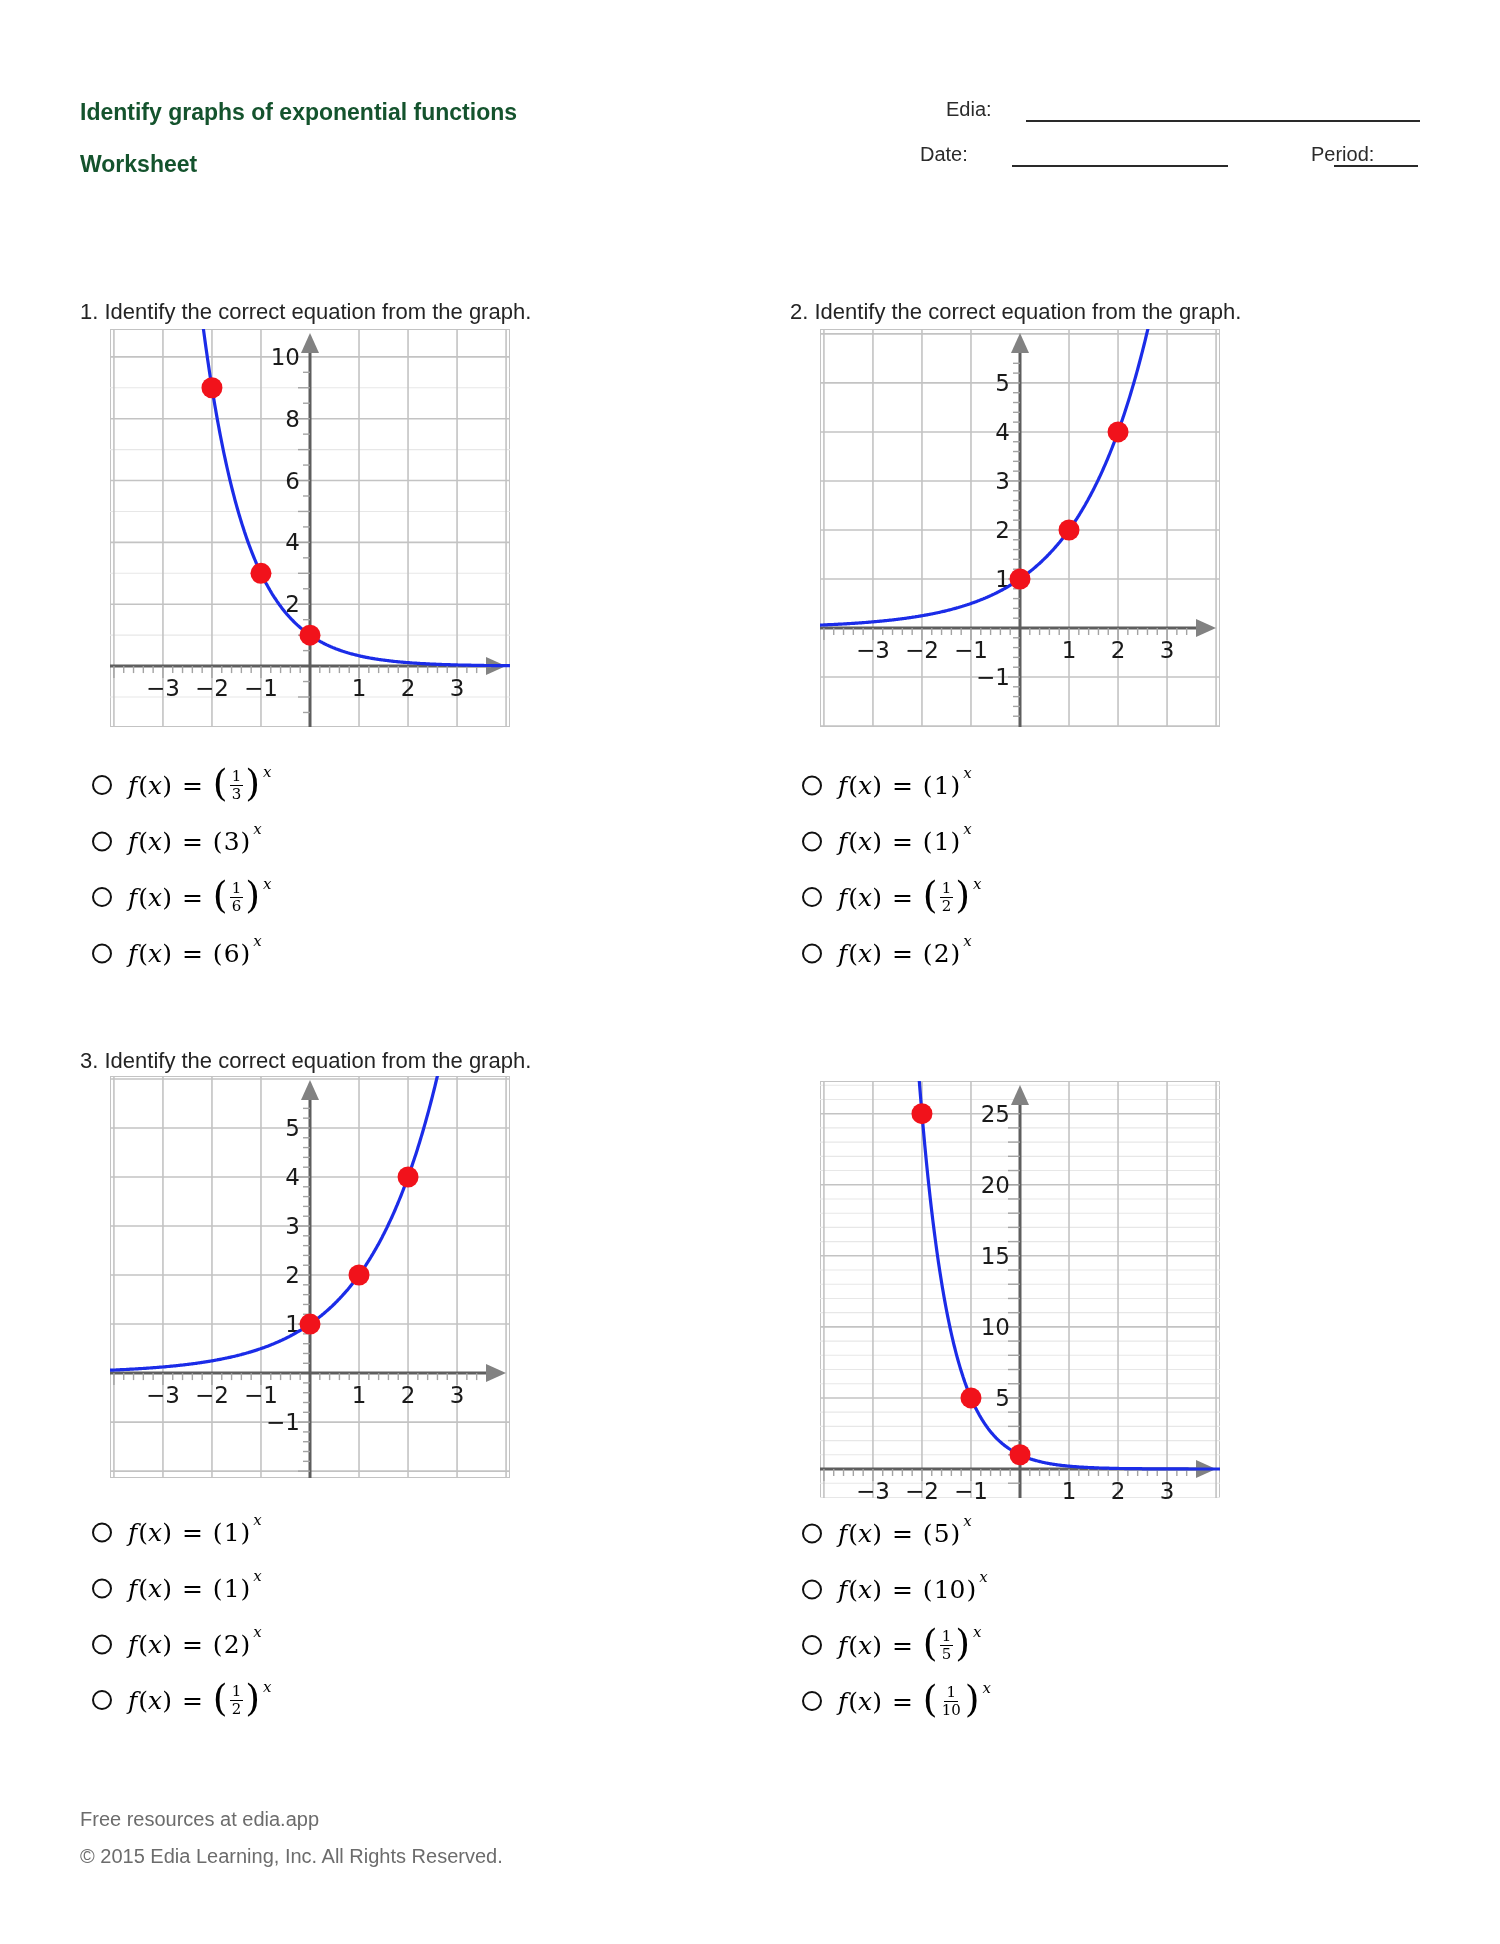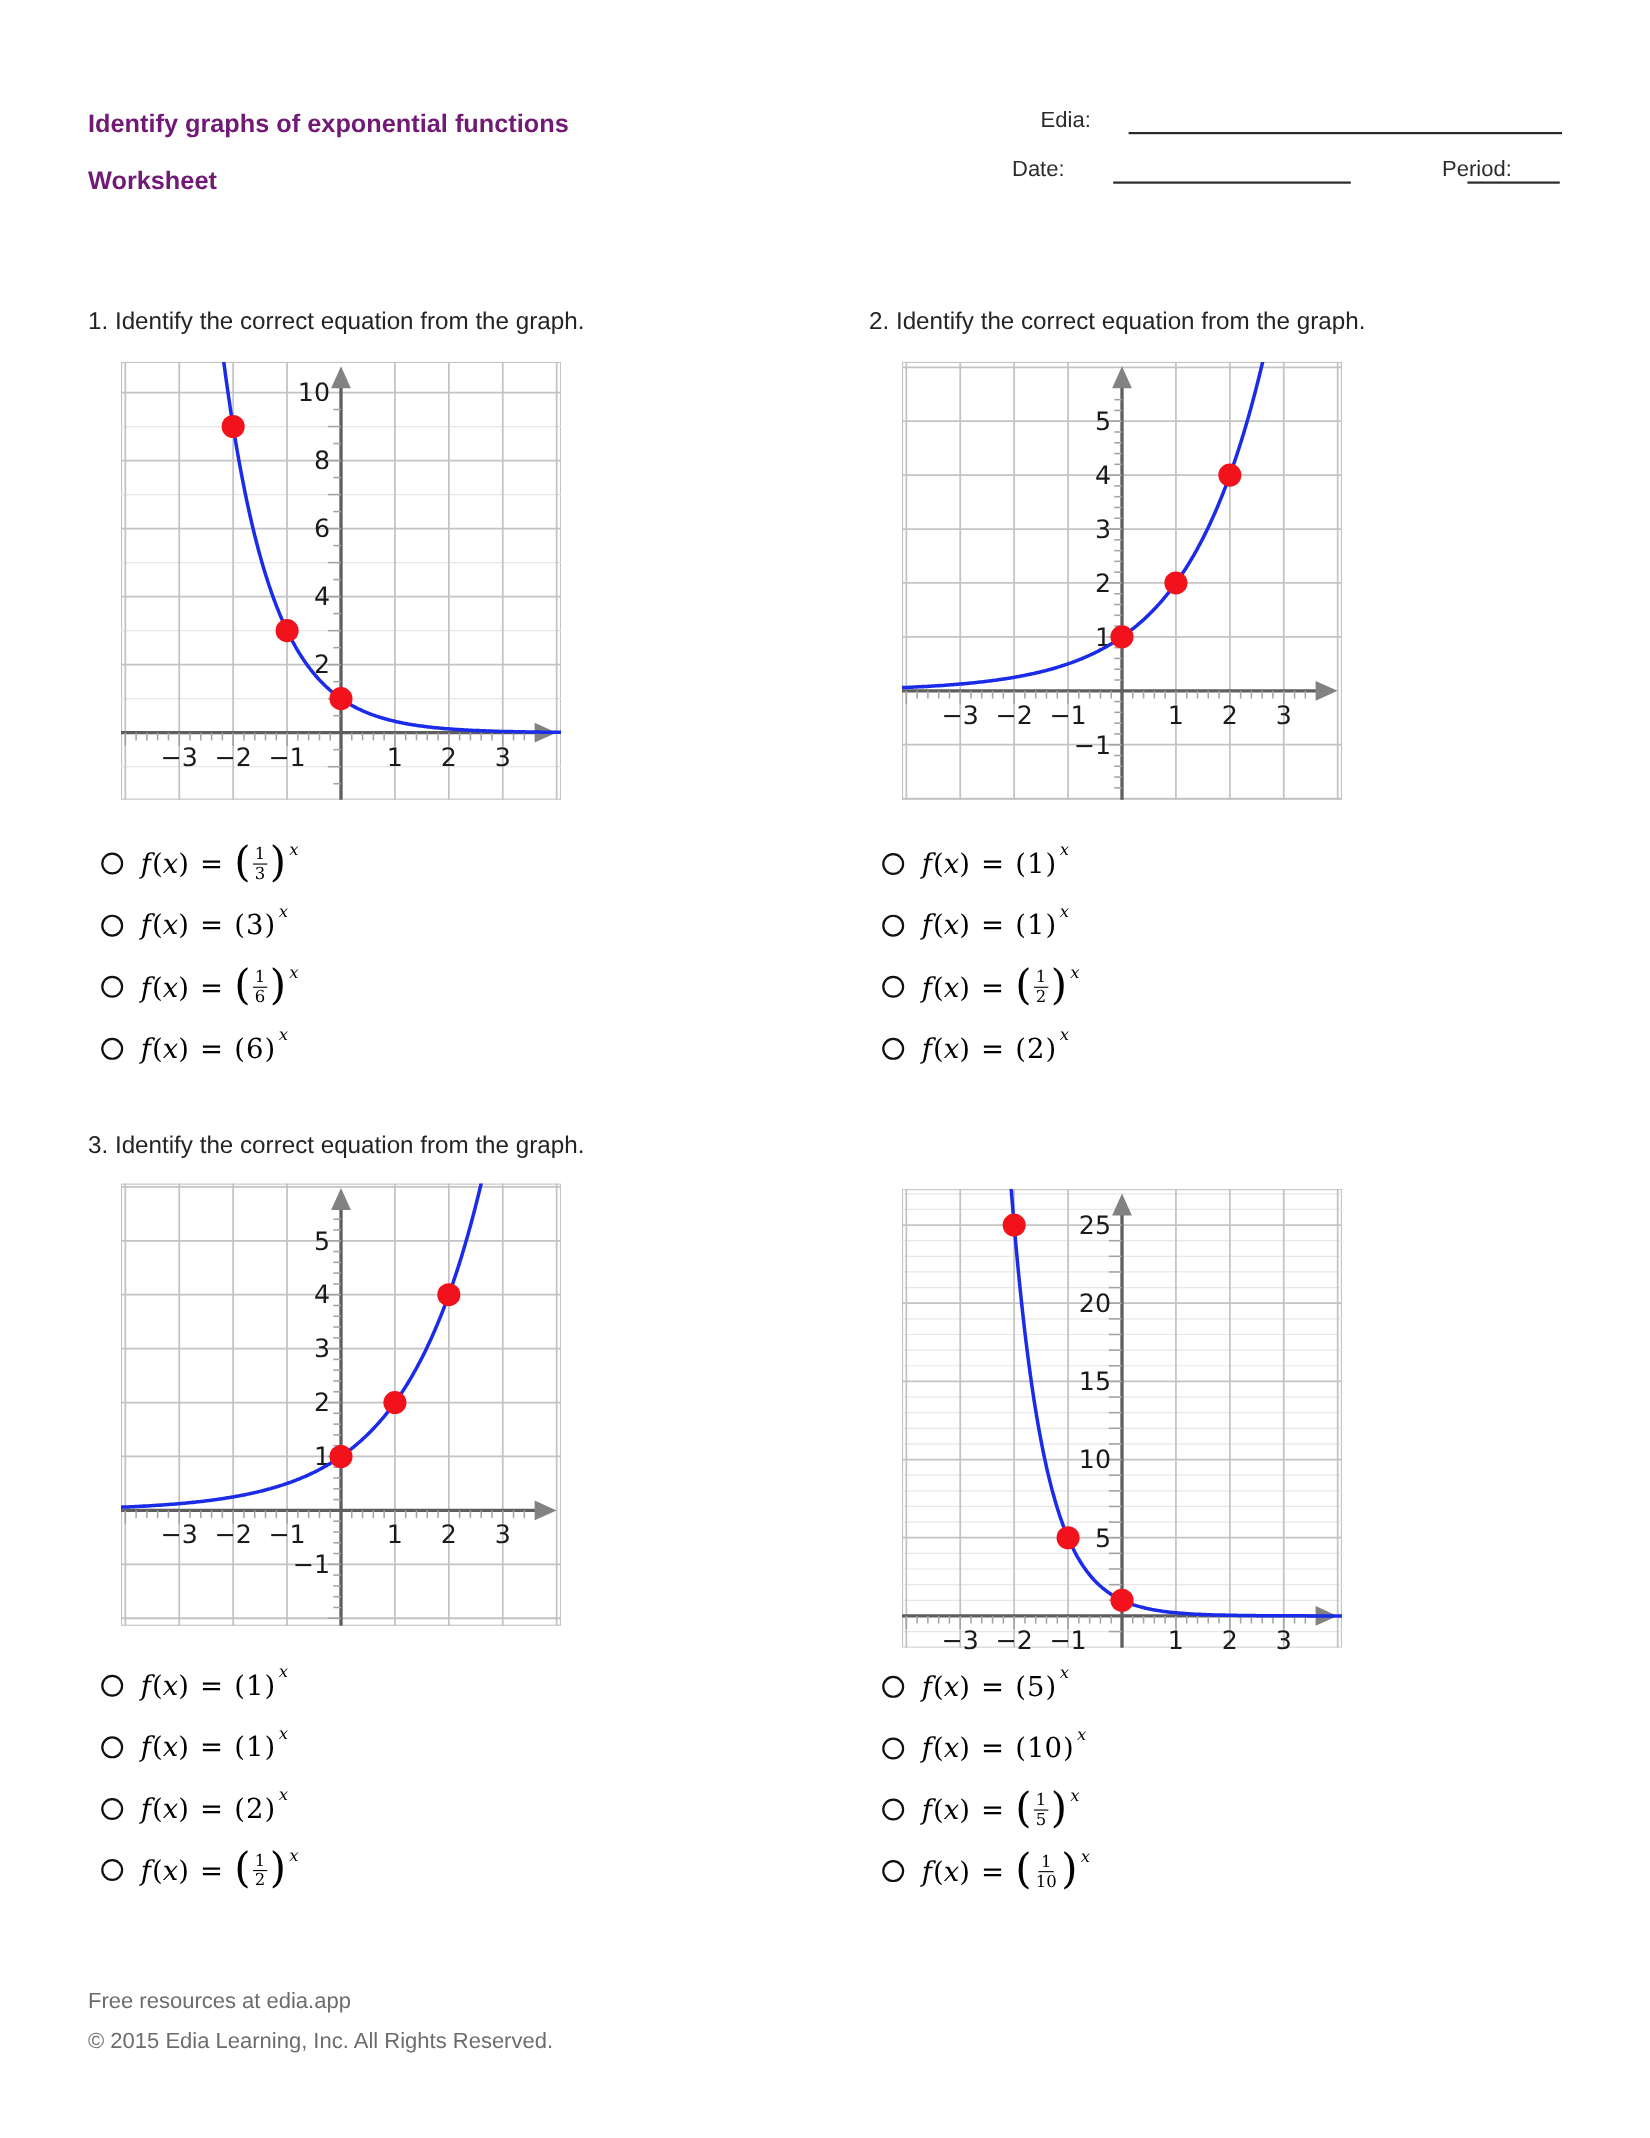--- a/index.html
+++ b/index.html
@@ -1,22 +1,22 @@
 <!DOCTYPE html>
 <html><head>
 <meta charset="utf-8">
 <style>
   html,body{margin:0;padding:0;background:#ffffff;}
   .page{position:relative;width:1500px;height:1944px;background:#fff;overflow:hidden;
         font-family:"Liberation Sans",sans-serif;color:#1f1f1f;}
   .abs{position:absolute;}
-  .title{font-size:23px;font-weight:700;color:#701a75;}
+  .title{font-size:23px;font-weight:700;color:#14532d;}
   .hlabel{font-size:20px;color:#2b2b2b;}
   .hline{border-bottom:2px solid #2a2a2a;height:22px;}
-  .prompt{font-size:22px;font-weight:500;color:#242424;white-space:nowrap;}
+  .prompt{font-size:22px;font-weight:500;color:#242424;white-space:nowrap;margin-top:20px;}
   svg.graph{position:absolute;overflow:visible;}
   .opts{position:absolute;}
   .option{position:absolute;left:0;display:flex;align-items:center;gap:16px;
           transform:translateY(-50%);white-space:nowrap;}
   .radio{width:20px;height:20px;border:2.4px solid #101010;border-radius:50%;
          background:#fff;flex:0 0 auto;box-sizing:border-box;}
   .math{font-family:"DejaVu Serif",serif;font-size:25px;color:#000;
         display:inline-flex;align-items:center;}
   .m-f{font-style:italic;margin-right:1px;}
   .m-x{font-style:italic;}

